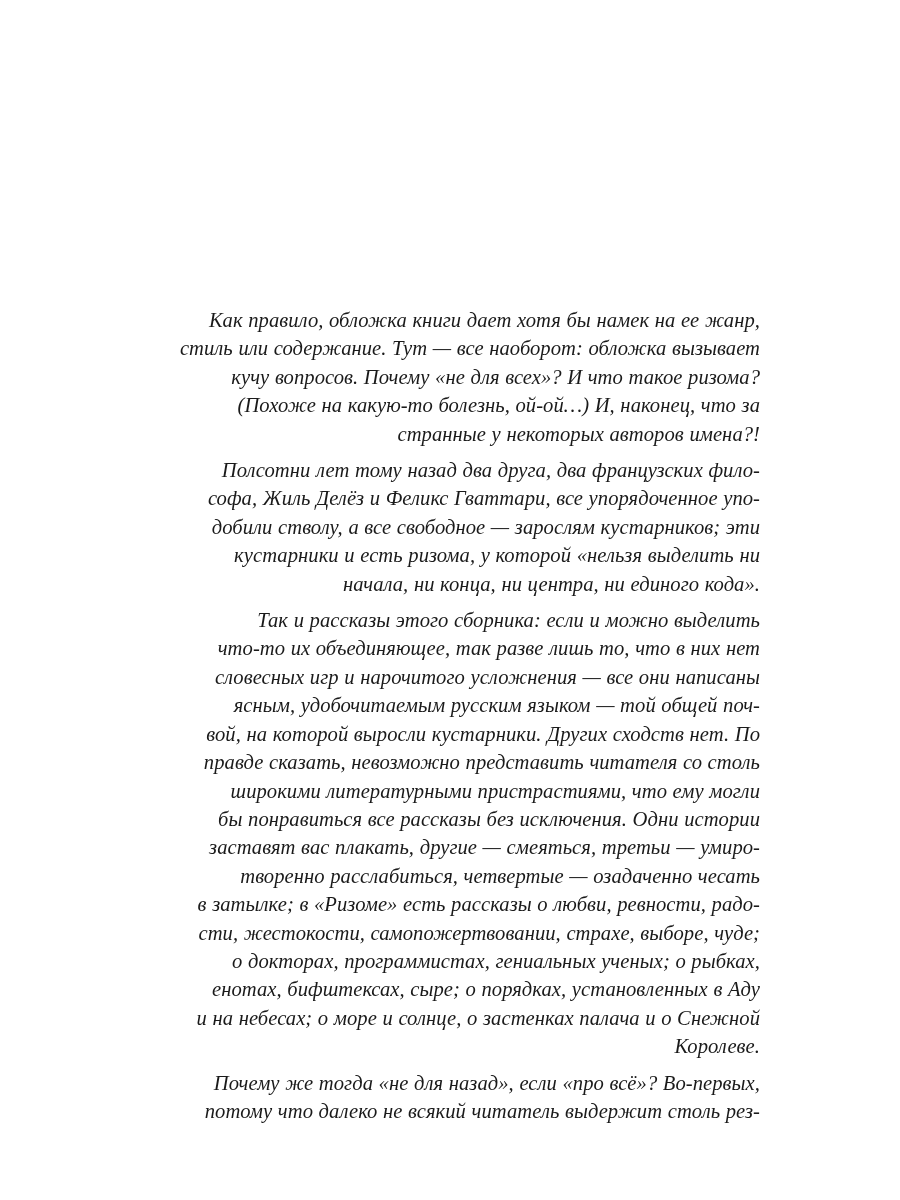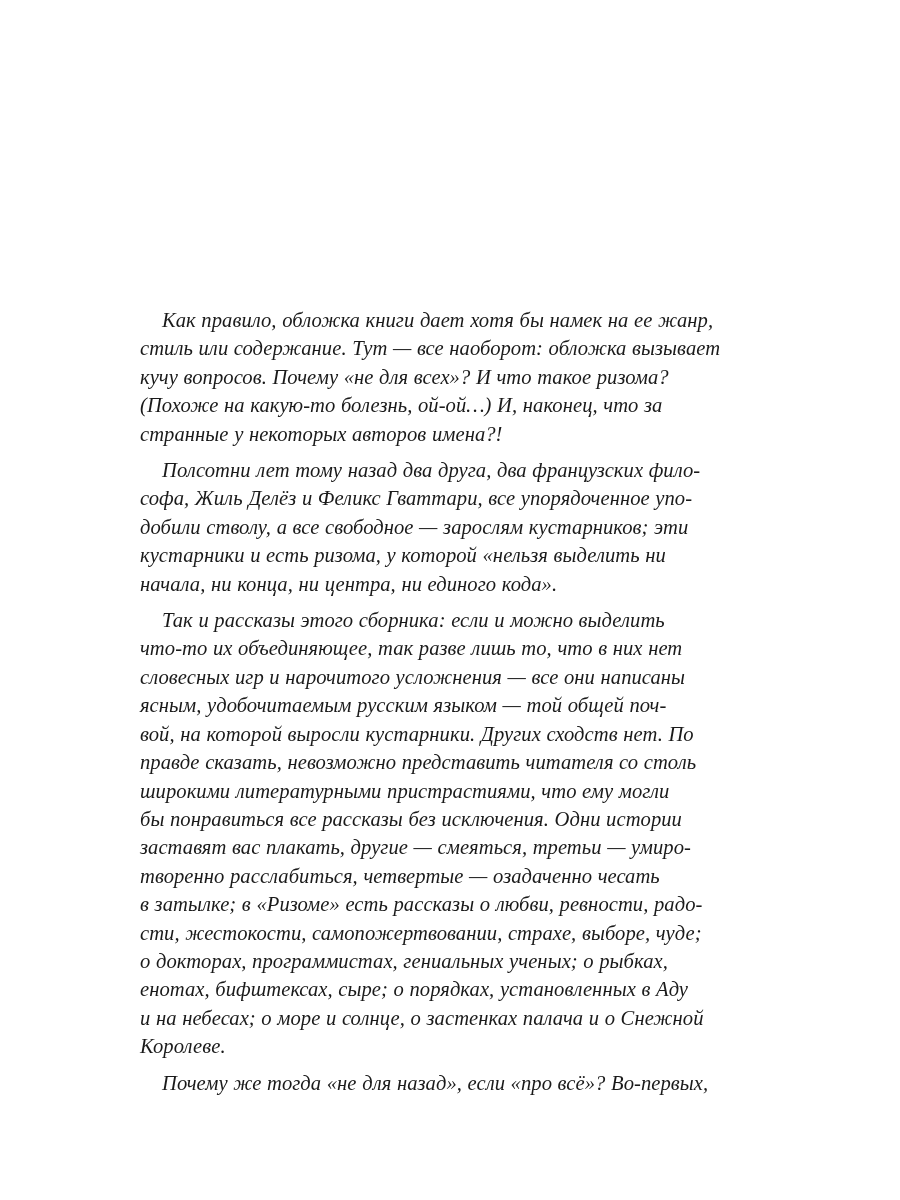--- a/index.html
+++ b/index.html
@@ -25,21 +25,21 @@
     width: 620px;
   }
 
   .paragraph {
     margin: 0;
     font-family: "Liberation Serif", "DejaVu Serif", serif;
     font-style: italic;
     font-size: 20.6px;
     line-height: 28.4px;
     color: #1a1a1a;
-    text-align: left;
+    text-align: right;
     letter-spacing: 0.05px;
     word-spacing: 0.4px;
     white-space: pre-wrap;
     -webkit-font-smoothing: antialiased;
   }
 
   
   .paragraph + .paragraph {
     margin-top: 8px;
   }
@@ -49,15 +49,15 @@
   }
 </style>
 </head>
 <body>
 
 <div class="page">
   <div class="text-block" id="text-block">
       <p class="paragraph"><span class="line" style="text-indent: 22px;">Как правило, обложка книги дает хотя бы намек на ее жанр,</span><span class="line">стиль или содержание. Тут — все наоборот: обложка вызывает</span><span class="line">кучу вопросов. Почему «не для всех»? И что такое ризома?</span><span class="line">(Похоже на какую-то болезнь, ой-ой…) И, наконец, что за</span><span class="line">странные у некоторых авторов имена?!</span></p>
       <p class="paragraph"><span class="line" style="text-indent: 22px;">Полсотни лет тому назад два друга, два французских фило-</span><span class="line">софа, Жиль Делёз и Феликс Гваттари, все упорядоченное упо-</span><span class="line">добили стволу, а все свободное — зарослям кустарников; эти</span><span class="line">кустарники и есть ризома, у которой «нельзя выделить ни</span><span class="line">начала, ни конца, ни центра, ни единого кода».</span></p>
       <p class="paragraph"><span class="line" style="text-indent: 22px;">Так и рассказы этого сборника: если и можно выделить</span><span class="line">что-то их объединяющее, так разве лишь то, что в них нет</span><span class="line">словесных игр и нарочитого усложнения — все они написаны</span><span class="line">ясным, удобочитаемым русским языком — той общей поч-</span><span class="line">вой, на которой выросли кустарники. Других сходств нет. По</span><span class="line">правде сказать, невозможно представить читателя со столь</span><span class="line">широкими литературными пристрастиями, что ему могли</span><span class="line">бы понравиться все рассказы без исключения. Одни истории</span><span class="line">заставят вас плакать, другие — смеяться, третьи — умиро-</span><span class="line">творенно расслабиться, четвертые — озадаченно чесать</span><span class="line">в затылке; в «Ризоме» есть рассказы о любви, ревности, радо-</span><span class="line">сти, жестокости, самопожертвовании, страхе, выборе, чуде;</span><span class="line">о докторах, программистах, гениальных ученых; о рыбках,</span><span class="line">енотах, бифштексах, сыре; о порядках, установленных в Аду</span><span class="line">и на небесах; о море и солнце, о застенках палача и о Снежной</span><span class="line">Королеве.</span></p>
-      <p class="paragraph"><span class="line" style="text-indent: 22px;">Почему же тогда «не для назад», если «про всё»? Во-первых,</span></p>
+      <p class="paragraph"><span class="line" style="text-indent: 22px;">Почему же тогда «не для назад», если «про всё»? Во-первых,</span><span class="line">потому что далеко не всякий читатель выдержит столь рез-</span></p>
     </div>
 </div>
 
 </body></html>

